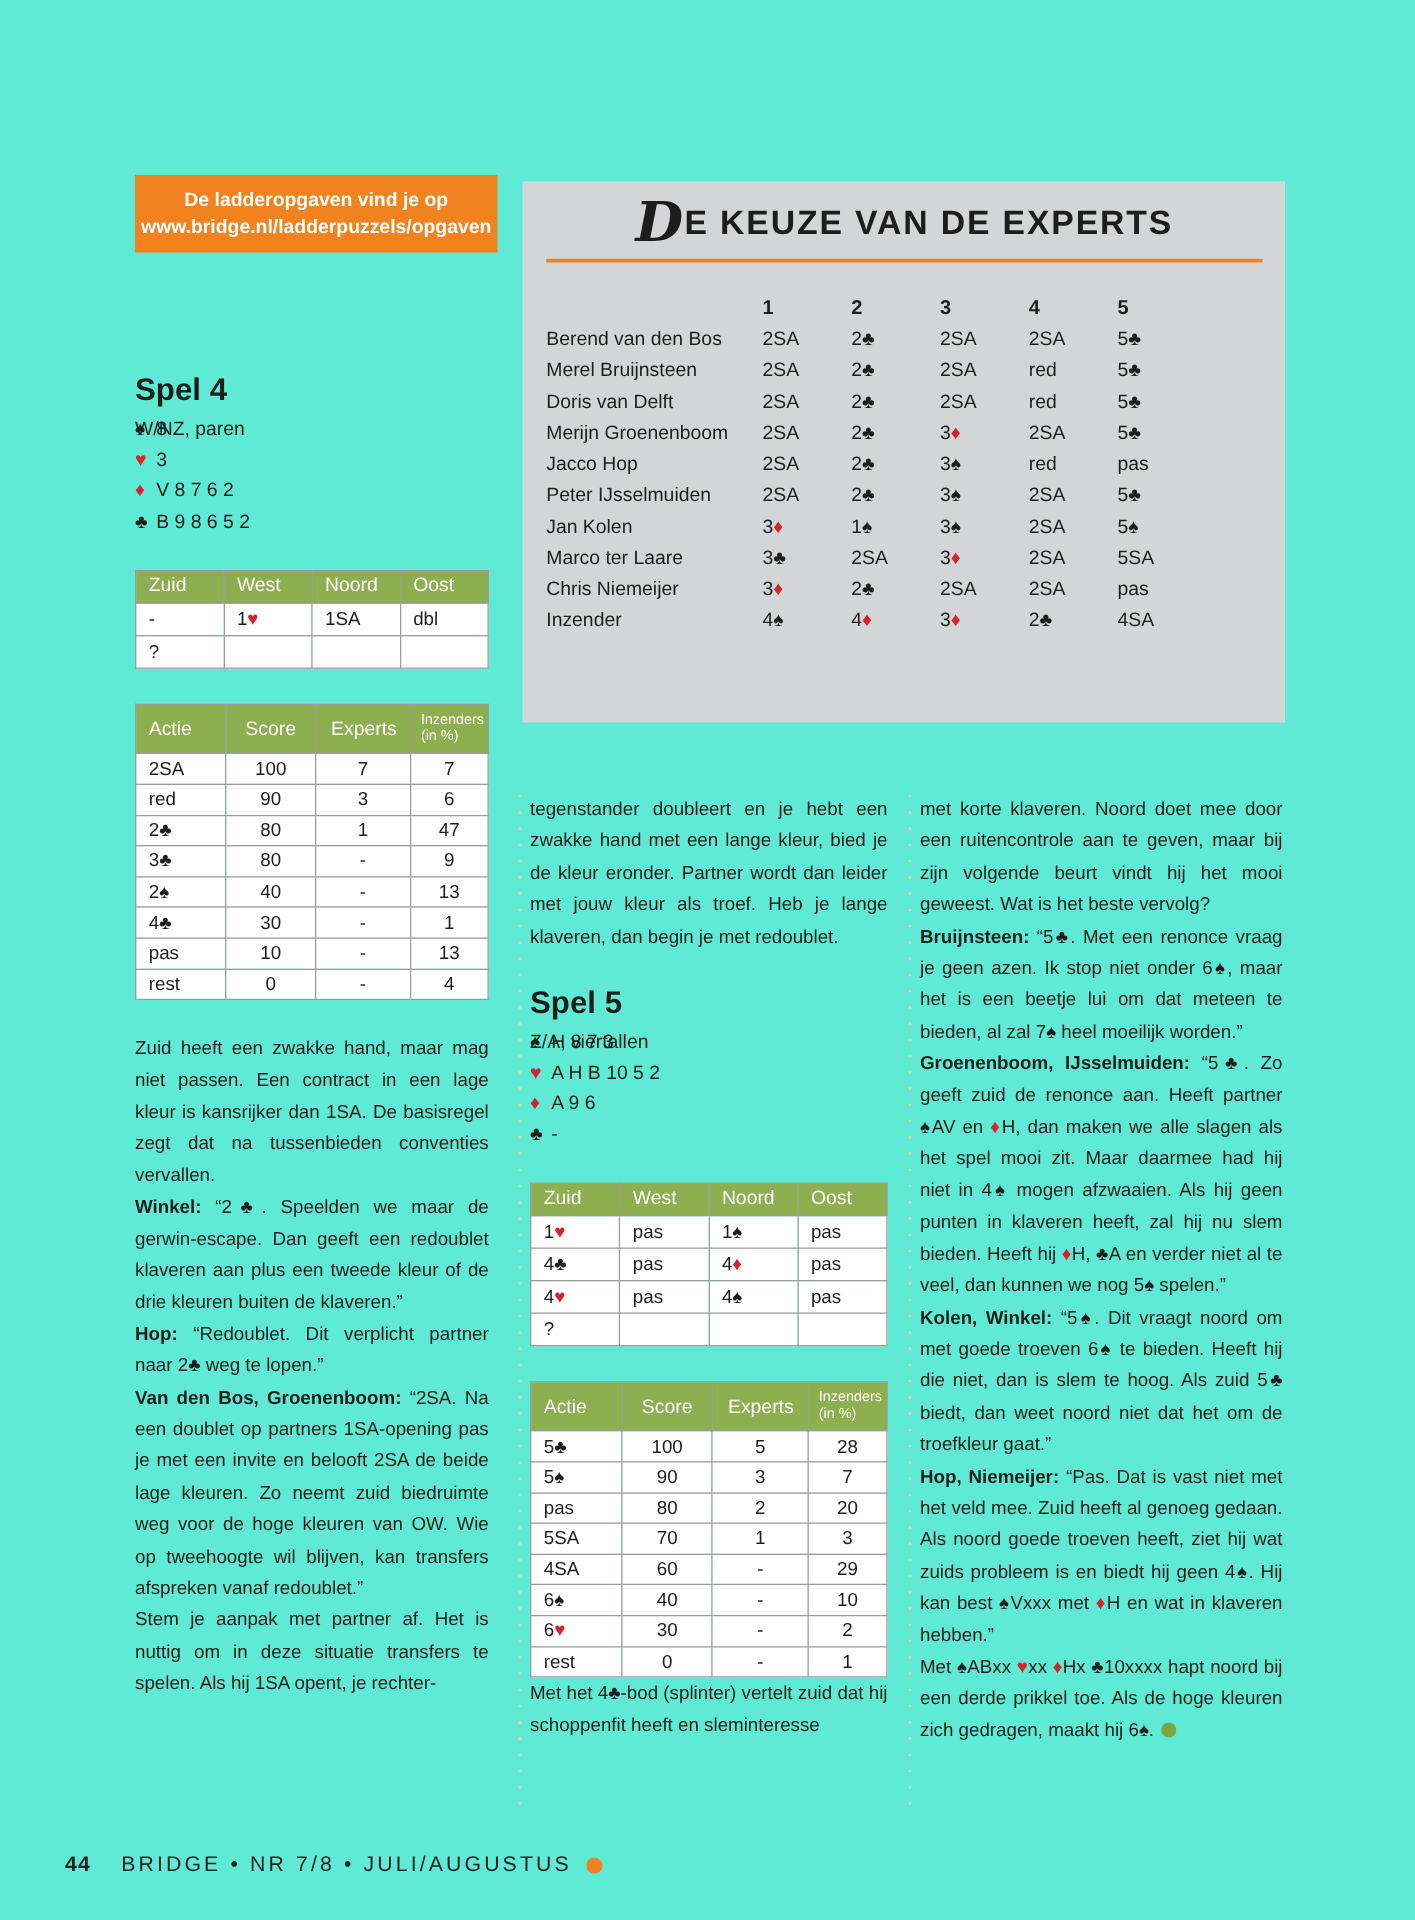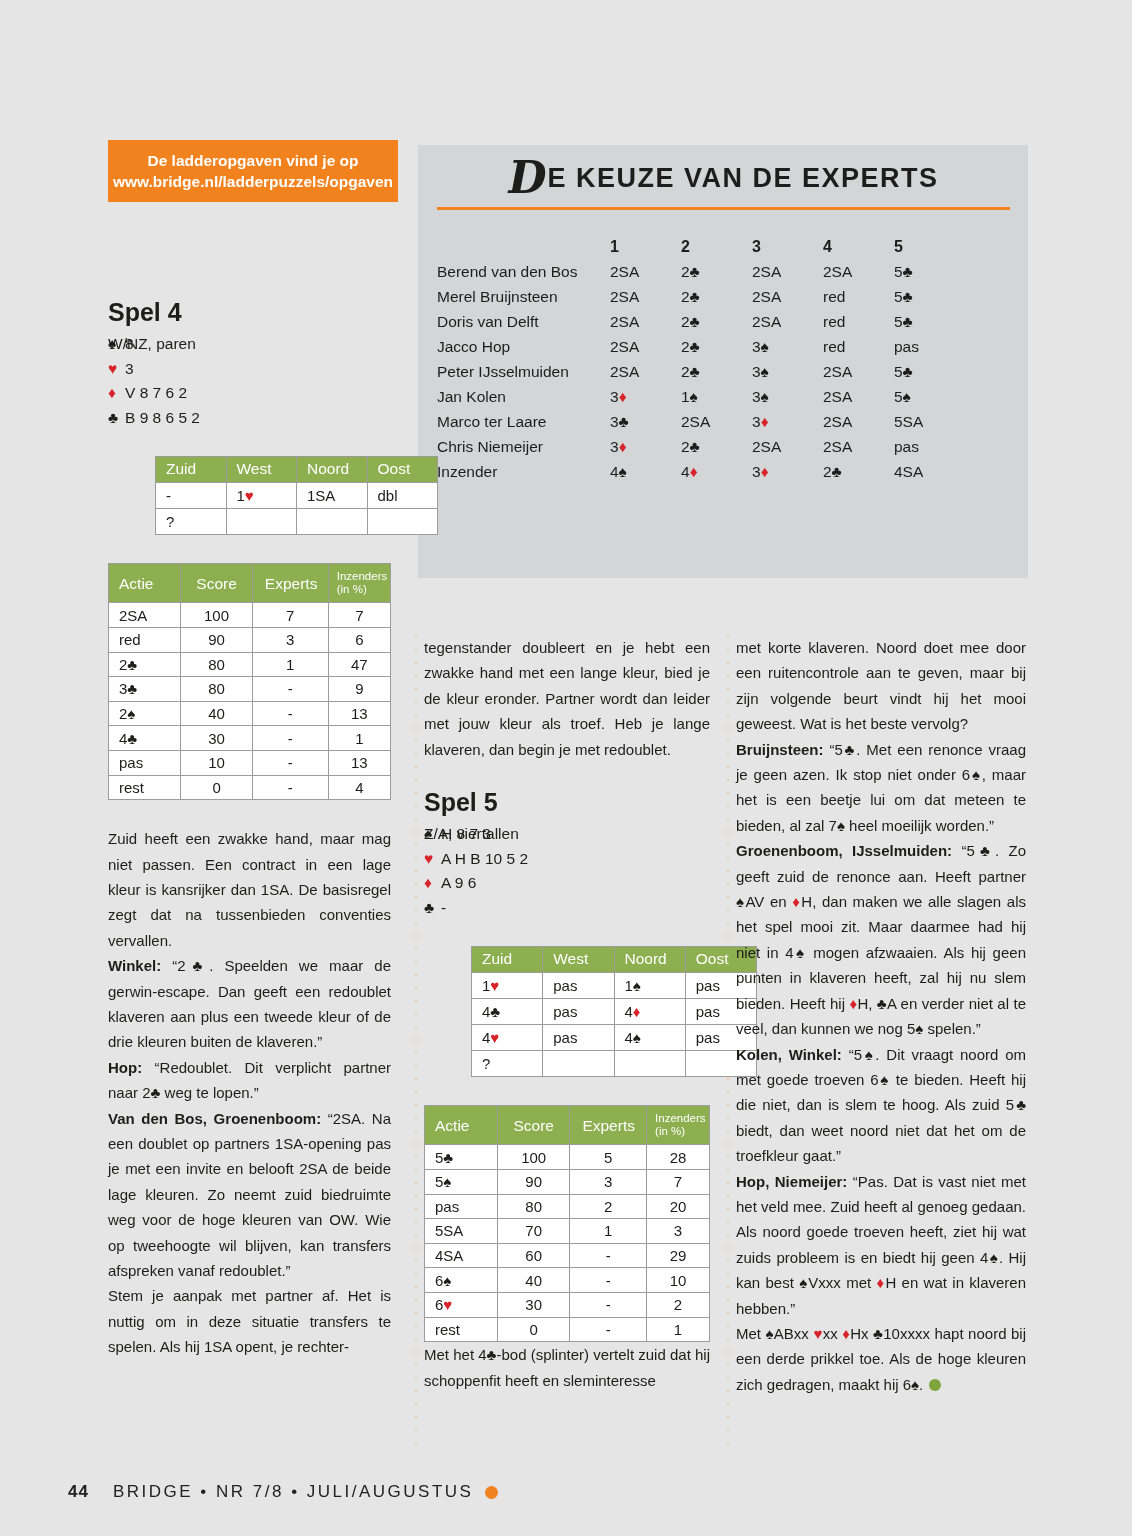--- a/index.html
+++ b/index.html
@@ -1,16 +1,16 @@
 <!DOCTYPE html>
 <html><head>
 <meta charset="utf-8">
 <style>
   html,body{margin:0;padding:0;background:#fff;}
-  .page{position:relative;width:1132px;height:1536px;background:#e5e5e5;overflow:hidden;
+  .page{position:relative;width:1132px;height:1536px;background:#5eead4;overflow:hidden;
         font-family:"Liberation Sans","DejaVu Sans",sans-serif;color:#1d1d1b;}
 
   
   .ladder-box{position:absolute;left:108px;top:140px;width:290px;height:62px;background:#f1821e;
               color:#fff;font-weight:bold;font-size:15.5px;line-height:21px;text-align:center;
               display:flex;flex-direction:column;justify-content:center;}
 
   
   .experts-panel{position:absolute;left:418px;top:145px;width:610px;height:433px;background:#d3d5d6;
                  box-sizing:border-box;padding:18px 18px 0 19px;}
@@ -35,21 +35,21 @@
   .mid-col h2.spel{margin-top:26px;}
 
   
   .hand-block{position:relative;margin-top:6px;font-size:15.5px;line-height:24.6px;text-align:left;}
   .hand-block .dealer{position:absolute;left:0;top:0;}
   .suit-sym{display:inline-block;width:17px;}
   .rs{color:#d8232a;}
 
   
   table.bid-table{width:100%;border-collapse:collapse;table-layout:fixed;margin-top:26px;
-                  font-size:15px;line-height:20px;text-align:left;margin-left:47px;}
+                  font-size:15px;line-height:20px;text-align:left;}
   table.bid-table th{background:#8daf4f;color:#fff;font-weight:normal;font-size:15.5px;
                      text-align:left;padding:2px 0 3px 10px;border:1px solid #9c9c9c;}
   table.bid-table td{border:1px solid #9c9c9c;height:23px;padding:1px 0 1px 10px;background:#fff;}
 
   
   table.res-table{width:100%;border-collapse:collapse;table-layout:fixed;margin-top:28px;
                   font-size:15px;line-height:19px;text-align:left;}
   table.res-table th{background:#8daf4f;color:#fff;font-weight:normal;font-size:15.5px;
                      text-align:center;padding:3px 12px;border:1px solid #9c9c9c;height:32px;}
   table.res-table th:first-child{text-align:left;padding-left:10px;}
@@ -61,21 +61,21 @@
 
   .caption{margin-top:22px;}
   .end-dot{display:inline-block;width:12px;height:12px;border-radius:50%;background:#7fa53e;
            margin-left:6px;vertical-align:-1px;}
 
   
   .colsep{position:absolute;top:636px;height:812px;width:2px;
           background:repeating-linear-gradient(to bottom,#f3c8a0 0 2px,transparent 2px 13px);}
 
   
-  .footer{position:absolute;left:68px;top:1482px;display:flex;align-items:center;font-size:17px;color:#222;}
+  .footer{position:absolute;left:52px;top:1482px;display:flex;align-items:center;font-size:17px;color:#222;}
   .footer .pageno{font-weight:bold;margin-right:24px;letter-spacing:1px;}
   .footer .mag{letter-spacing:2.5px;}
   .footer .dot{width:13px;height:13px;border-radius:50%;background:#f1821e;margin-left:12px;}
 </style>
 </head>
 <body>
 
 <div class="page">
 
   <div class="ladder-box">
@@ -113,20 +113,28 @@
             <td>2SA</td>
             <td>red</td>
             <td>5♣</td>
           </tr>
           <tr>
             <td>Doris van Delft</td>
             <td>2SA</td>
             <td>2♣</td>
             <td>2SA</td>
             <td>red</td>
+            <td>5♣</td>
+          </tr>
+          <tr>
+            <td>Merijn Groenenboom</td>
+            <td>2SA</td>
+            <td>2♣</td>
+            <td>3<span class="rs">♦</span></td>
+            <td>2SA</td>
             <td>5♣</td>
           </tr>
           <tr>
             <td>Jacco Hop</td>
             <td>2SA</td>
             <td>2♣</td>
             <td>3♠</td>
             <td>red</td>
             <td>pas</td>
           </tr>

